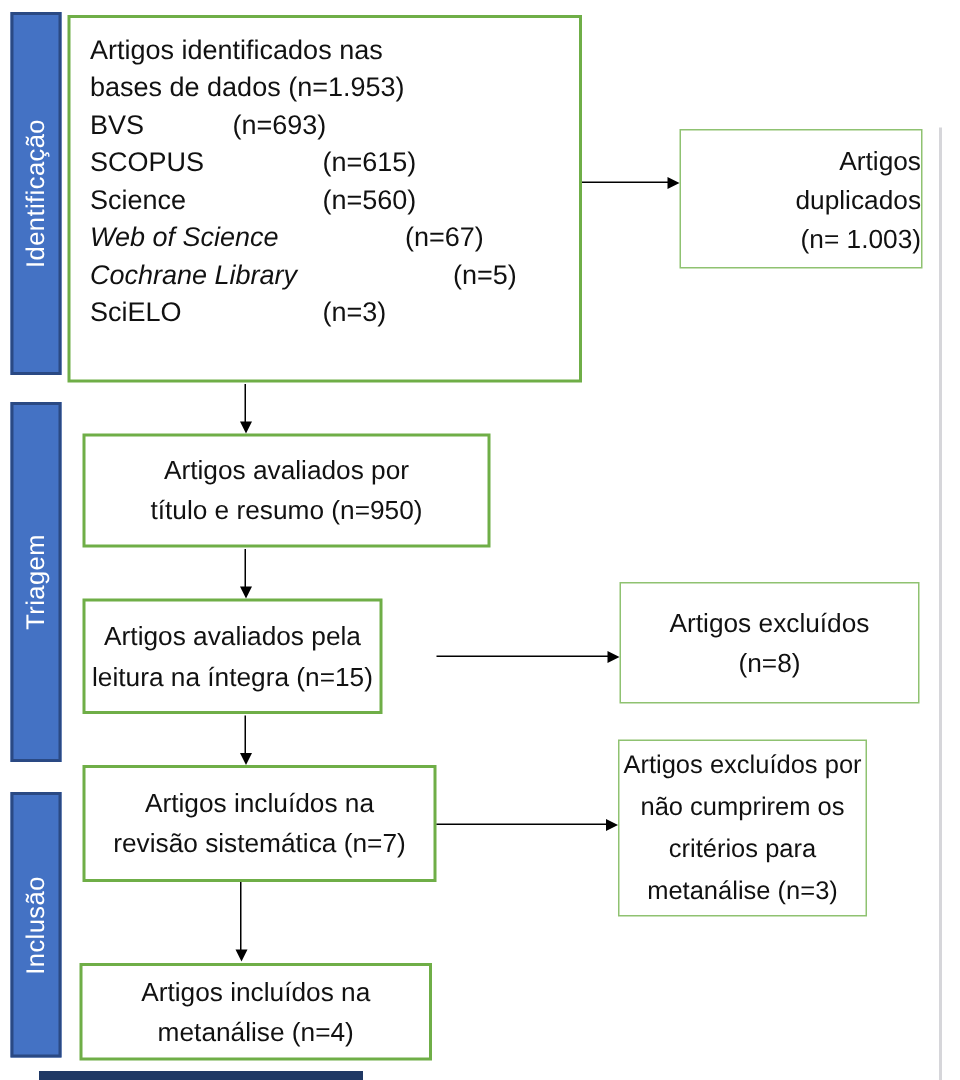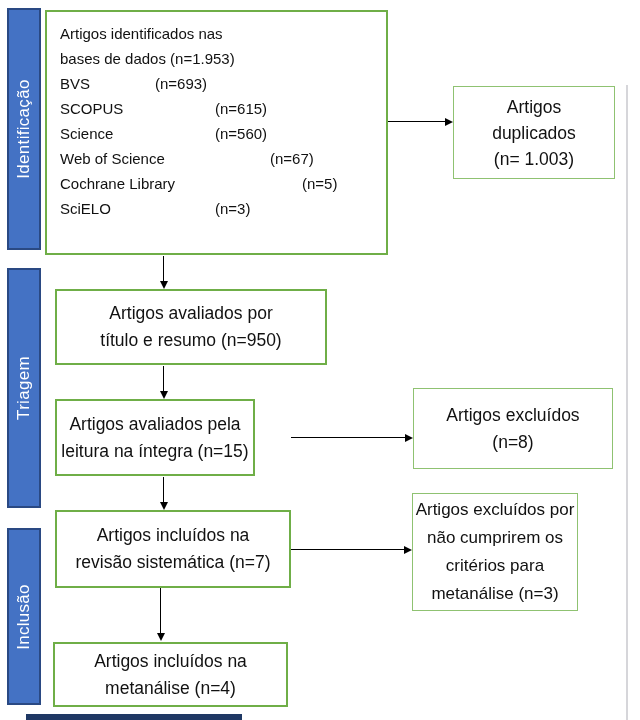--- a/index.html
+++ b/index.html
@@ -17,25 +17,25 @@
   
   .gbox{position:absolute;background:#fff;box-sizing:border-box;}
   .gbox.main{border:2px solid #6FAE47;}
   .gbox.side{border:1px solid #8FC271;}
   .center-lines{
     position:absolute;inset:0;display:flex;flex-direction:column;
     justify-content:center;align-items:center;text-align:center;
     font-size:17.5px;line-height:27px;
   }
   
-  #box-identified-content{position:absolute;inset:0;padding:9px 8px 0 13px;font-size:15px;}
+  #box-identified-content{position:absolute;inset:0;padding:9px 8px 0 13px;font-size:18px;}
   .id-line{height:25px;line-height:25px;}
   .src-row{position:relative;height:25px;line-height:25px;}
   .src-count{position:absolute;top:0;}
-  .italic{}
+  .italic{font-style:italic;}
   
   .hline{position:absolute;height:0;border-top:1.6px solid #000;}
   .vline{position:absolute;width:0;border-left:1.6px solid #000;}
   .head-right{position:absolute;width:0;height:0;border-top:4.5px solid transparent;border-bottom:4.5px solid transparent;border-left:8px solid #000;}
   .head-down{position:absolute;width:0;height:0;border-left:4.5px solid transparent;border-right:4.5px solid transparent;border-top:8px solid #000;}
   
   #page-edge-line{position:absolute;left:626px;top:85px;width:2px;height:635px;background:#d6d6da;}
   #bottom-strip{position:absolute;left:26px;top:714px;width:216px;height:6px;background:#1F3864;}
 </style>
 </head>
@@ -60,21 +60,21 @@
         <div class="src-row"><span>BVS</span><span class="src-count" style="left: 95px;">(n=693)</span></div>
         <div class="src-row"><span>SCOPUS</span><span class="src-count" style="left: 155px;">(n=615)</span></div>
         <div class="src-row"><span>Science</span><span class="src-count" style="left: 155px;">(n=560)</span></div>
         <div class="src-row"><span class="italic">Web of Science</span><span class="src-count" style="left: 191px; margin-left: 19px;">(n=67)</span></div>
         <div class="src-row"><span class="italic">Cochrane Library</span><span class="src-count" style="left: 242px;">(n=5)</span></div>
         <div class="src-row"><span>SciELO</span><span class="src-count" style="left: 155px;">(n=3)</span></div>
       </div>
   </div>
 
   <div class="gbox side" style="left:453px;top:86px;width:162px;height:93px;">
-    <div class="center-lines" style="line-height:26px;">
+    <div class="center-lines" style="line-height:26px;align-items:flex-end;">
         <div>Artigos</div>
         <div>duplicados</div>
         <div>(n= 1.003)</div>
       </div>
   </div>
 
   <div class="gbox main" style="left:55px;top:289px;width:272px;height:76px;">
     <div class="center-lines">
         <div>Artigos avaliados por</div>
         <div>título e resumo (n=950)</div>

